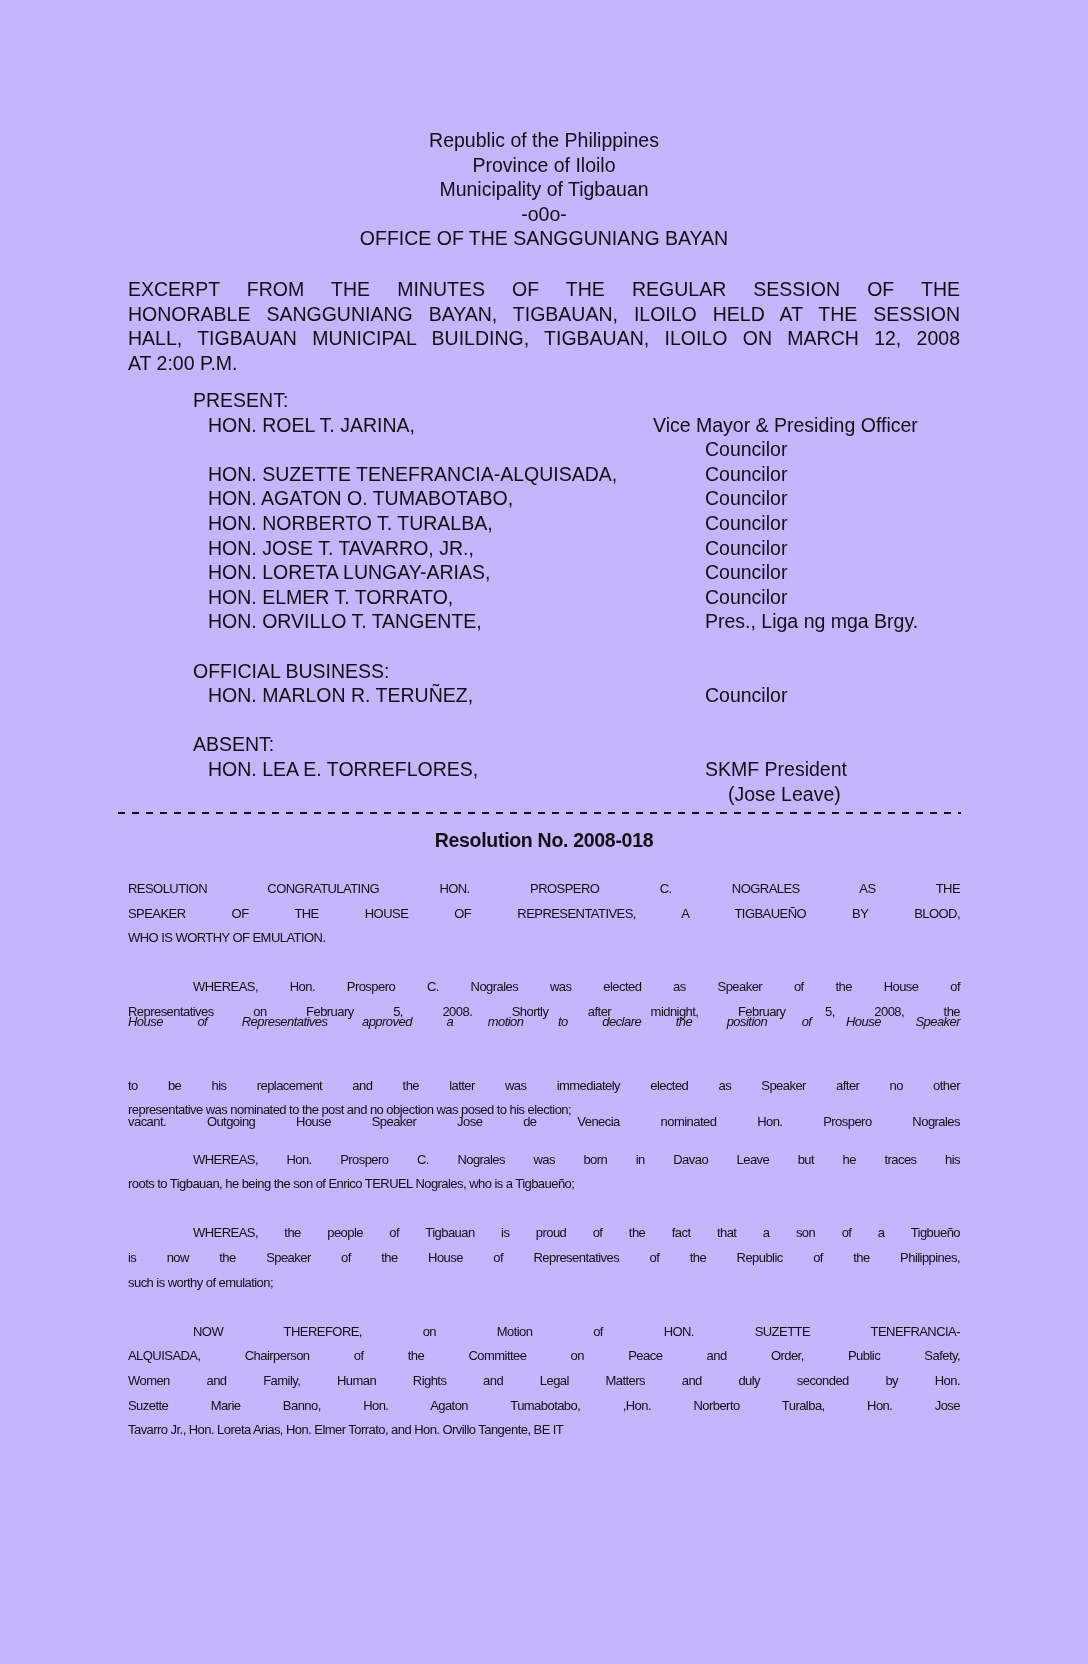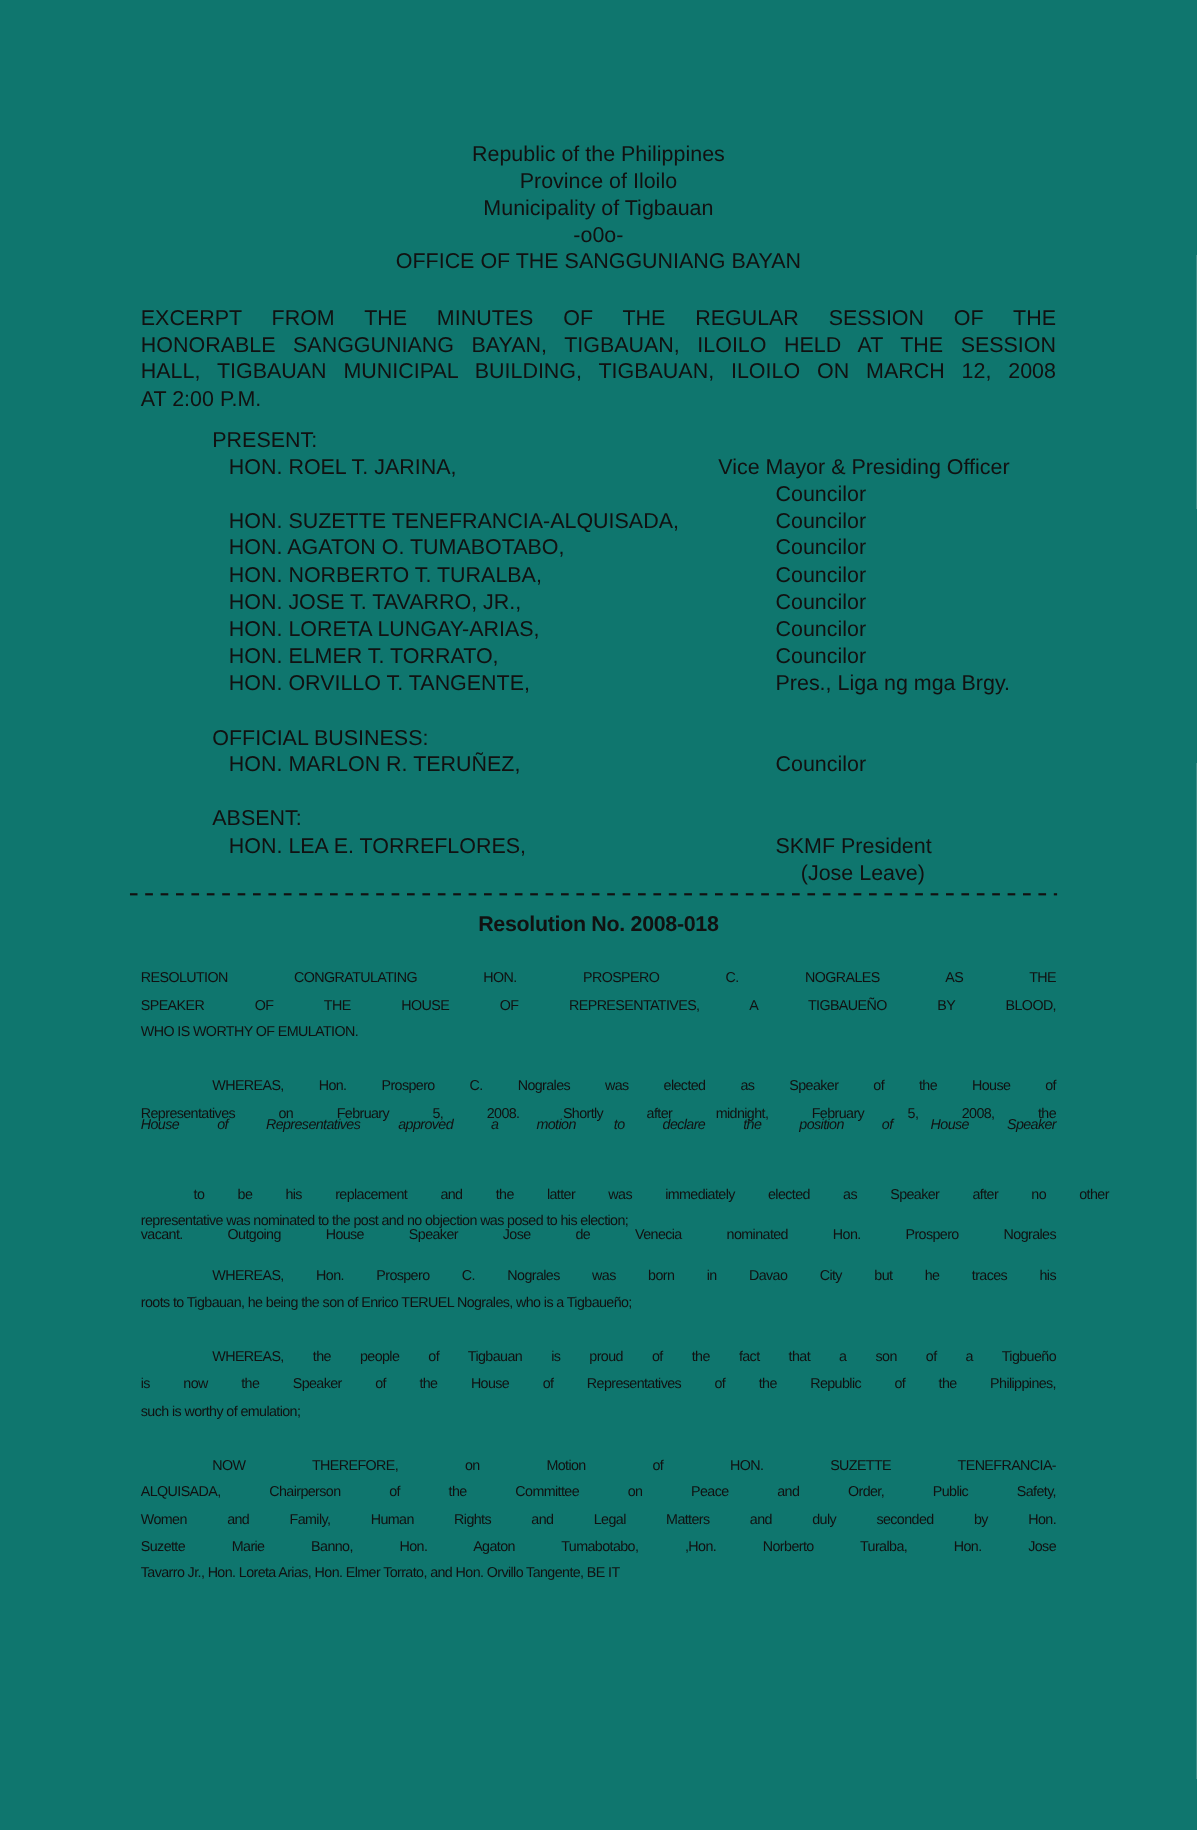--- a/index.html
+++ b/index.html
@@ -1,21 +1,21 @@
 <!DOCTYPE html>
 <html><head>
 <meta charset="utf-8">
 <style>
   html, body { margin: 0; padding: 0; background: #ffffff; }
   body {
     width: 1088px; height: 1664px; position: relative; overflow: hidden;
     font-family: "Liberation Sans", "DejaVu Sans", sans-serif;
     color: #111111;
   }
-  .page { position: absolute; left: 0; top: 0; width: 1088px; height: 1664px; background: #0f766e; }
+  .page { position: absolute; left: 0; top: 0; width: 1088px; height: 1664px; background: #c4b5fd; }
   .hdr { position: absolute; left: 0; width: 1088px; text-align: center; font-size: 19.5px; line-height: 24.5px; }
   .hdr div { height: 24.5px; white-space: nowrap; }
   .just {
     position: absolute; left: 128px; width: 832px;
     font-size: 19.5px; line-height: 24.6px; text-align: justify;
   }
   .para {
     position: absolute; left: 128px; width: 832px;
     font-size: 13px; line-height: 24.6px; text-align: justify;
     font-family: "Liberation Sans Narrow", "Liberation Sans", sans-serif;
@@ -120,26 +120,26 @@
     <div class="para" style="top:877px; text-align-last: justify;">RESOLUTION CONGRATULATING HON. PROSPERO C. NOGRALES AS THE</div>
     <div class="para" style="top:901.6px; text-align-last: justify;">SPEAKER OF THE HOUSE OF REPRESENTATIVES,  A TIGBAUEÑO BY BLOOD,</div>
     <div class="para" style="top:926.2px;">WHO IS WORTHY OF EMULATION.</div>
   </div>
 
   <div>
     <div class="para" style="top:975.4px; text-align-last: justify; padding-left:65px; width:767px;">WHEREAS,  Hon. Prospero C. Nograles was elected as Speaker of the House of</div>
     <div class="para" style="top:1000px; text-align-last: justify;">Representatives on February 5, 2008.  Shortly after midnight, February 5, 2008, the</div>
     <div class="para" style="top:1010px; text-align-last: justify; font-style: italic;">House of Representatives approved a motion to declare the position of House Speaker</div>
     <div class="para" style="top:1099px; text-align-last: justify; margin-top: 11px;">vacant.  Outgoing House Speaker Jose de Venecia nominated Hon. Prospero Nograles</div>
-    <div class="para" style="top:1073.8px; text-align-last: justify; margin-left: 48px;">to be his replacement and the latter was immediately elected as Speaker after no other</div>
+    <div class="para" style="top:1073.8px; text-align-last: justify;">to be his replacement and the latter was immediately elected as Speaker after no other</div>
     <div class="para" style="top:1098.4px;">representative was nominated to the post and no objection was posed to his election;</div>
   </div>
 
   <div>
-    <div class="para" style="top:1147.6px; text-align-last: justify; padding-left:65px; width:767px;">WHEREAS, Hon. Prospero C. Nograles was born in Davao City but he traces his</div>
+    <div class="para" style="top:1147.6px; text-align-last: justify; padding-left:65px; width:767px;">WHEREAS, Hon. Prospero C. Nograles was born in Davao Leave but he traces his</div>
     <div class="para" style="top:1172.2px;">roots to Tigbauan, he being the son of  Enrico TERUEL Nograles, who is a Tigbaueño;</div>
   </div>
 
   <div>
     <div class="para" style="top:1221.4px; text-align-last: justify; padding-left:65px; width:767px;">WHEREAS, the people of Tigbauan is proud of the fact that a son of a Tigbueño</div>
     <div class="para" style="top:1246px; text-align-last: justify;">is now the Speaker of the House of Representatives of the Republic of the Philippines,</div>
     <div class="para" style="top:1270.6px;">such is worthy of emulation;</div>
   </div>
 
   <div>

